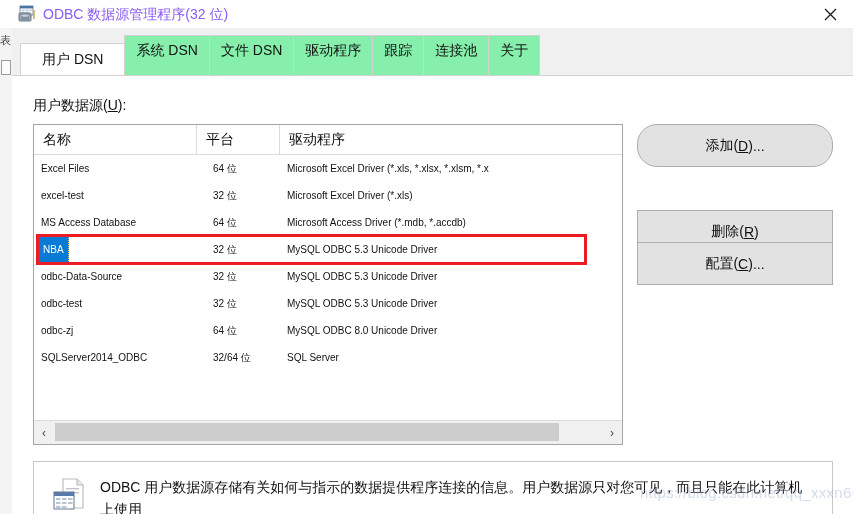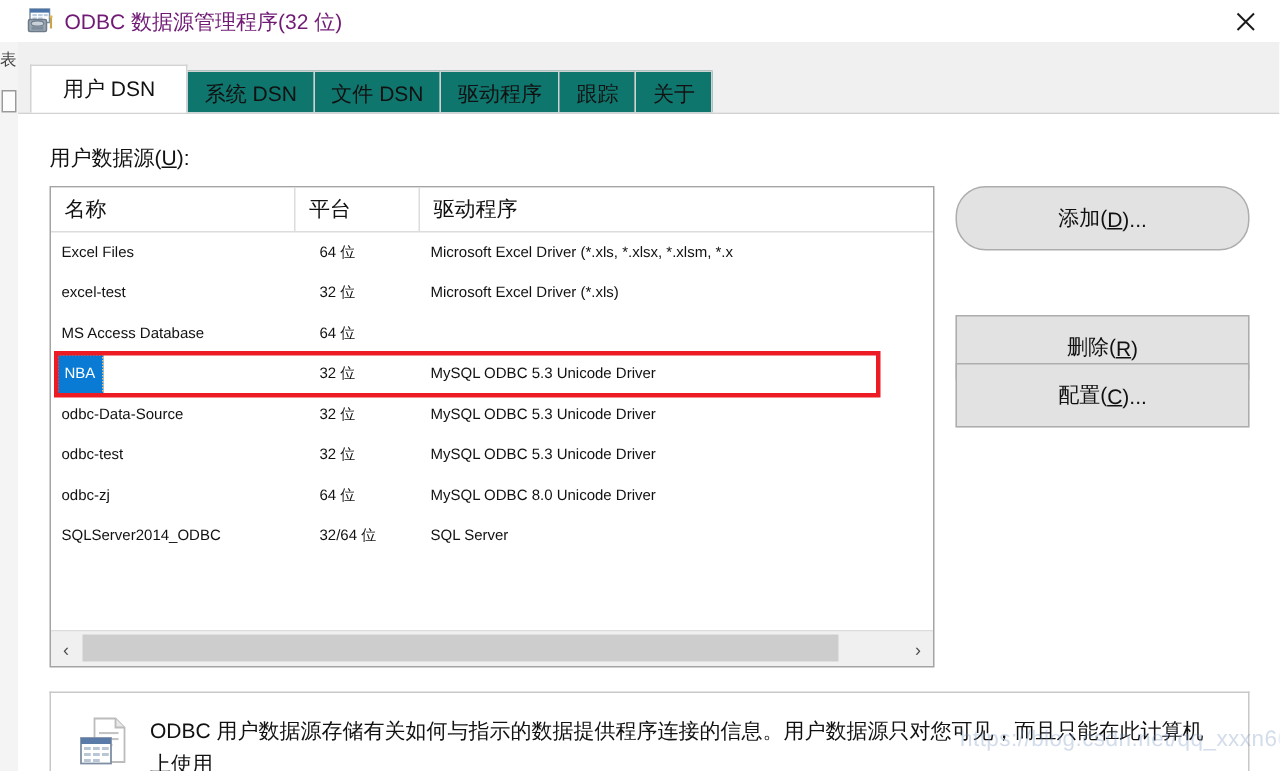--- a/index.html
+++ b/index.html
@@ -70,21 +70,21 @@
   #app-icon {
     position: absolute;
     left: 5px; top: 4px;
     width: 20px; height: 20px;
   }
   #title-text {
     position: absolute;
     left: 31px; top: 4px;
     font-size: 14px;
     line-height: 20px;
-    color: #701a75;
+    color: #8b5cf6;
     white-space: nowrap;
   }
   #close-button {
     position: absolute;
     right: 0; top: 0;
     width: 45px; height: 28px;
     display: flex;
     align-items: center;
     justify-content: center;
     cursor: pointer;
@@ -101,26 +101,26 @@
   }
   #tabstrip .tabs-row {
     position: absolute;
     left: 8px;
     bottom: 0;
     height: 32px;
     display: flex;
     align-items: flex-end;
   }
   .tab {
-    height: 28px;
+    height: 40px;
     line-height: 28px;
     padding: 0 11px;
     font-size: 14px;
     color: #111111;
-    background: #0f766e;
+    background: #86efac;
     border: 1px solid #d2d2d2;
     border-bottom: none;
     margin-right: -1px;
     white-space: nowrap;
     cursor: default;
     position: relative;
     box-sizing: border-box;
   }
   .tab.active {
     background: #ffffff;
@@ -361,20 +361,21 @@
     </div>
   </div>
 
   <div id="tabstrip">
     <div class="tabs-row">
       <div class="tab active">用户 DSN</div>
       <div class="tab">系统 DSN</div>
       <div class="tab">文件 DSN</div>
       <div class="tab">驱动程序</div>
       <div class="tab">跟踪</div>
+      <div class="tab">连接池</div>
       <div class="tab">关于</div>
     </div>
   </div>
 
   <div id="panel">
 
     <div id="source-label"><span>用户数据源(</span><u>U</u><span>):</span></div>
 
     <div id="listview">
 
@@ -391,20 +392,21 @@
           <div class="cell cell-drv">Microsoft Excel Driver (*.xls, *.xlsx, *.xlsm, *.x</div>
         </div>
         <div class="lrow">
           <div class="cell cell-name">excel-test</div>
           <div class="cell cell-plat">32 位</div>
           <div class="cell cell-drv">Microsoft Excel Driver (*.xls)</div>
         </div>
         <div class="lrow">
           <div class="cell cell-name">MS Access Database</div>
           <div class="cell cell-plat">64 位</div>
+          <div class="cell cell-drv">Microsoft Access Driver (*.mdb, *.accdb)</div>
         </div>
         <div class="lrow selected">
           <div class="cell cell-name">NBA</div>
           <div class="cell cell-plat">32 位</div>
           <div class="cell cell-drv">MySQL ODBC 5.3 Unicode Driver</div>
         </div>
         <div class="lrow">
           <div class="cell cell-name">odbc-Data-Source</div>
           <div class="cell cell-plat">32 位</div>
           <div class="cell cell-drv">MySQL ODBC 5.3 Unicode Driver</div>

